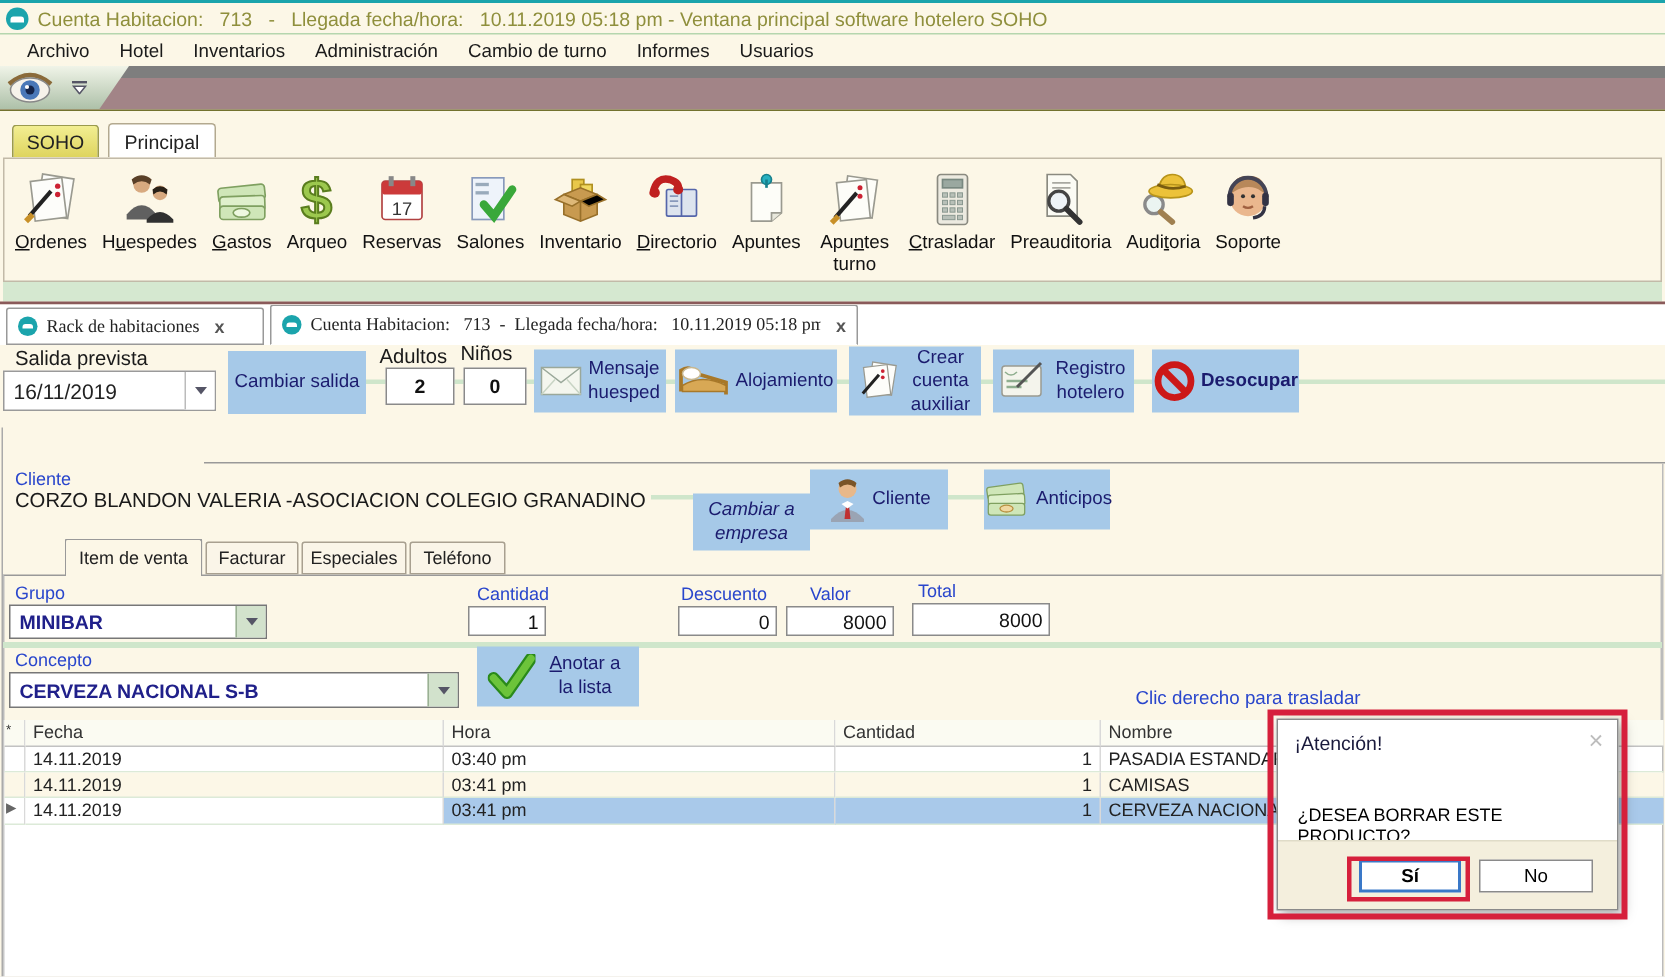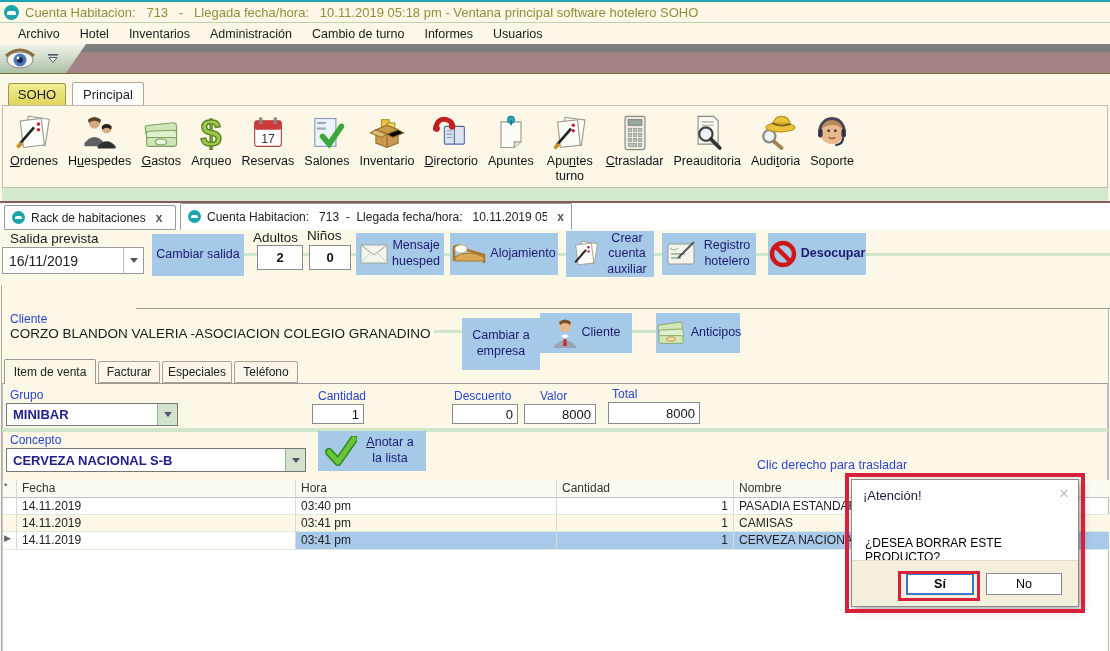--- a/index.html
+++ b/index.html
@@ -49,21 +49,21 @@
   #doctabrow{ left:0; top:201px; width:1110px; height:27px; background:#fff; }
 
   
   .doc-tab{ position:absolute; background:#fff; border:1px solid #999; border-radius:2px 2px 0 0;
             display:flex; align-items:center; padding:0 7px; gap:6px; font-size:12px; color:#222; }
   .doc-ico{ width:13px; height:13px; border-radius:50%; background:#1ba4ac; position:relative; flex:0 0 auto;}
   .doc-ico::after{ content:""; position:absolute; left:3px; top:5px; width:7px; height:3px; background:#fff; border-radius:2px 2px 0 0;}
   .doc-close{ font-size:12px; color:#555; font-weight:bold; margin-left:4px; cursor:pointer; }
   #doctab-rack{ left:4px; top:203px; width:172px; height:25px; }
   #doctab-cuenta{ left:180px; top:201px; width:392px; height:27px; border-bottom:1px solid #fff; }
-  .doc-label{ white-space:pre; overflow:hidden; }
+  .doc-label{ white-space:pre; overflow:hidden;font-family:Liberation Serif, serif; }
 
   
   .lbl{ position:absolute; font-size:13.5px; color:#1a1a1a; }
   .lbl-blue{ position:absolute; font-size:12px; color:#2946cc; }
   .combo{ position:absolute; background:#fff; border:1px solid #9a9a9a; display:flex; align-items:center; }
   .combo .cval{ flex:1; padding-left:6px; font-size:14px; color:#222; white-space:nowrap; overflow:hidden; }
   .combo .cbtn{ width:20px; align-self:stretch; border-left:1px solid #bbb; display:flex; align-items:center; justify-content:center; background:#fff; }
   .combo.green .cbtn{ background:#d2e2cc; border-left:1px solid #9ab094; }
   .chev{ width:0; height:0; border-left:4px solid transparent; border-right:4px solid transparent; border-top:5px solid #556; }
   .bluebtn{ position:absolute; background:#a6c9e8; color:#1b1b6e; display:flex; align-items:center; justify-content:center;
@@ -77,21 +77,21 @@
            border-radius:3px 3px 0 0; display:flex; align-items:center; gap:6px; padding-left:8px;
            font-size:13px; font-weight:bold; color:#111; }
   #cm-line{ left:136px; top:306px; width:974px; height:1px; background:#999; }
   #left-edge{ left:1px; top:283px; width:1px; height:368px; background:#aaa; }
   #right-edge{ left:1108px; top:307px; width:1px; height:344px; background:#bbb; }
 
   #cliente-value{ position:absolute; font-size:13.5px; color:#1a1a1a; white-space:nowrap; }
 
   
   .sale-tab{ position:absolute; font-size:12px; color:#222; background:#faf5e8; border:1px solid #a8a090;
-             border-radius:2px 2px 0 0; display:flex; align-items:center; justify-content:center; }
+             border-radius:2px 2px 0 0; display:flex; align-items:center; justify-content:center;margin-left:39px; }
   #st-item{ left:4px; top:357px; width:92px; height:25px; background:#fcf7e7; border:1px solid #999; border-bottom:none; z-index:3; }
   #st-fact{ left:98px; top:359px; width:62px; height:22px; }
   #st-esp{ left:162px; top:359px; width:70px; height:22px; }
   #st-tel{ left:234px; top:359px; width:64px; height:22px; }
   #sale-panel{ left:2px; top:381px; width:1106px; height:97px; background:#fcf7e7; border-top:1px solid #999;
                border-left:1px solid #bbb; border-right:1px solid #bbb; z-index:2; }
 
   .inp{ position:absolute; background:#fff; border:1px solid #8a8a8a; font-size:13px; color:#111;
         text-align:right; padding:0 4px; }
   .combo .cval.navy{ color:#20208a; font-size:13px; }
@@ -464,21 +464,21 @@
 
   <div class="abs" id="cm-line"></div>
   <div class="abs" id="left-edge"></div>
   <div class="abs" id="right-edge"></div>
 
   <span class="lbl-blue" style="left:10px; top:310px;">Cliente</span>
   <span id="cliente-value" style="left:10px; top:324px;">CORZO BLANDON VALERIA -ASOCIACION COLEGIO GRANADINO</span>
 
   <div class="greenline" style="left:434px; top:328px; width:300px;"></div>
 
-  <button class="bluebtn" style="left:462px; top:316px; width:78px; height:52px;">
+  <button class="bluebtn" style="left:462px; top:327px; width:78px; height:38px;font-style:italic;">
     <span style="width:64px;">Cambiar a empresa</span>
   </button>
 
   <button class="bluebtn" style="left:540px; top:311px; width:92px; height:40px;">
     <span>
       <svg width="26" height="30" viewBox="0 0 26 30">
         <circle cx="13" cy="8" r="6" fill="#e8b88a"></circle>
         <path d="M7 4 q6 -5 12 0 l-1 3 q-5 -4 -10 0 z" fill="#7a5428"></path>
         <path d="M2 28 q11 -12 22 0 l0 2 l-22 0 z" fill="#9aa4b4"></path>
         <path d="M12 19 l2 0 l1 9 l-4 0 z" fill="#c03030"></path>

